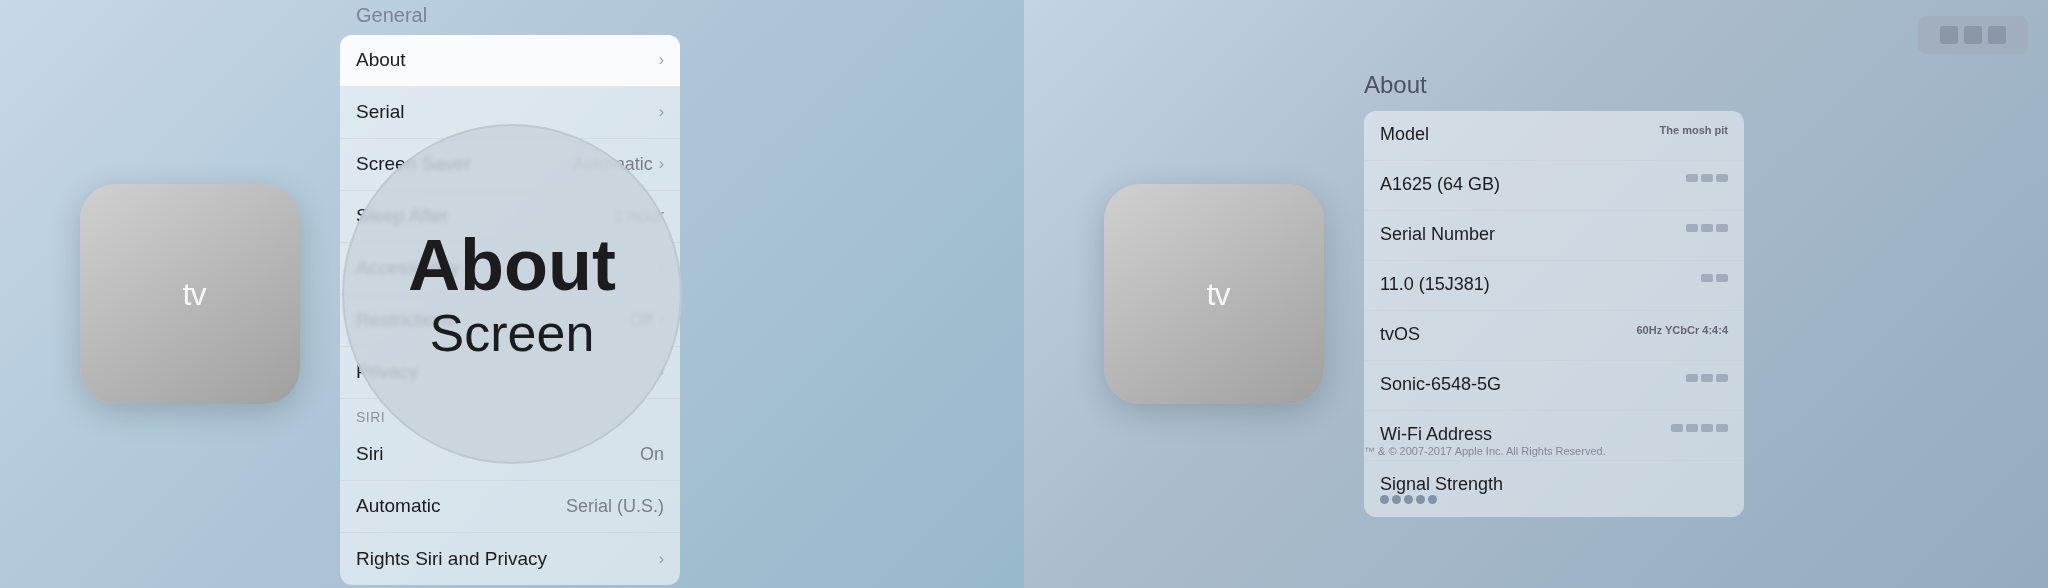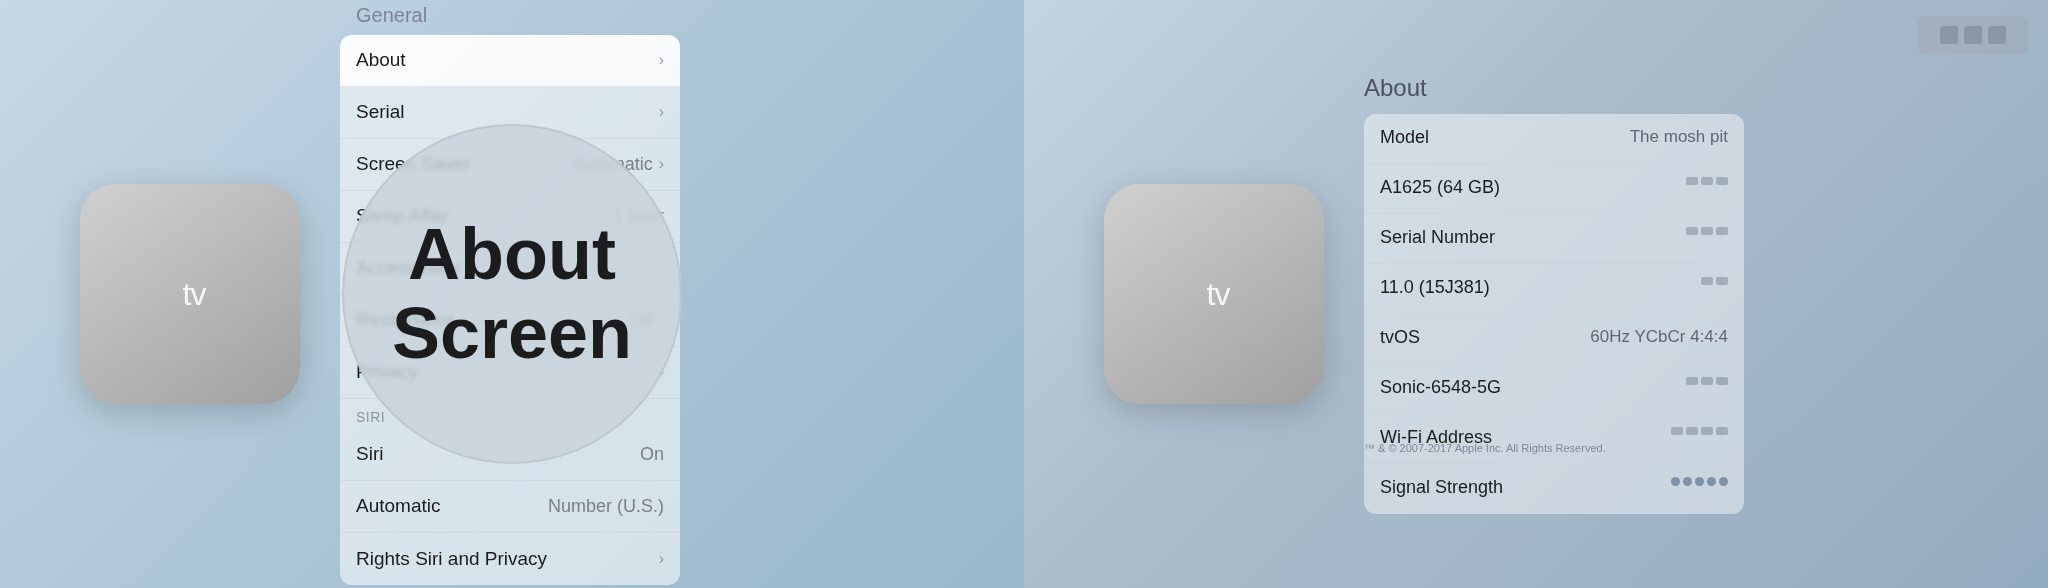--- a/index.html
+++ b/index.html
@@ -149,22 +149,22 @@
 
     .magnify-about {
       font-size: 72px;
       font-weight: 600;
       color: #1c1c1e;
       line-height: 1.1;
       display: block;
     }
 
     .magnify-screen {
-      font-size: 72px;
-      font-weight: 700;
+      font-size: 52px;
+      font-weight: 400;
       color: #1c1c1e;
       line-height: 1.1;
       display: block;
     }
 
     
     .panel-right {
       width: 1024px;
       height: 588px;
       background: linear-gradient(135deg, #c4d4e4 0%, #aabccc 40%, #94acbf 100%);
@@ -211,32 +211,33 @@
       display: flex;
       align-items: flex-start;
       justify-content: space-between;
       padding: 13px 16px;
       border-bottom: 1px solid rgba(200,200,210,0.35);
       min-height: 50px;
     }
 
     .about-item:last-child {
       border-bottom: none;
+      flex-direction: column;
     }
 
     .about-label {
       font-size: 18px;
       color: #1c1c1e;
       font-weight: 400;
     }
 
     .about-value {
-      font-size: 17px;
+      font-size: 11px;
       color: rgba(80,80,95,0.85);
-      font-weight: 400;
+      font-weight: 700;
     }
 
     .pixel-dots {
       display: flex;
       gap: 3px;
       align-items: center;
     }
 
     .dot {
       width: 12px;
@@ -386,21 +387,21 @@
           </span>
       </div>
 
       <div class="section-label">Siri</div>
       <div class="settings-item">
         <span class="item-label">Siri</span>
         <span class="item-value">On</span>
       </div>
       <div class="settings-item">
         <span class="item-label">Automatic</span>
-        <span class="item-value">Number (U.S.)</span>
+        <span class="item-value">Serial (U.S.)</span>
       </div>
       <div class="settings-item">
         <span class="item-label">Rights Siri and Privacy</span>
         <span class="item-value">
             <span class="chevron">›</span>
           </span>
       </div>
     </div>
   </div>
 

